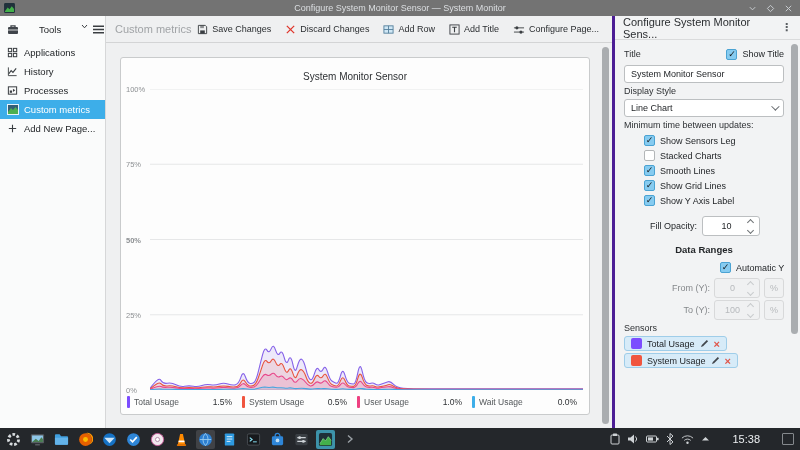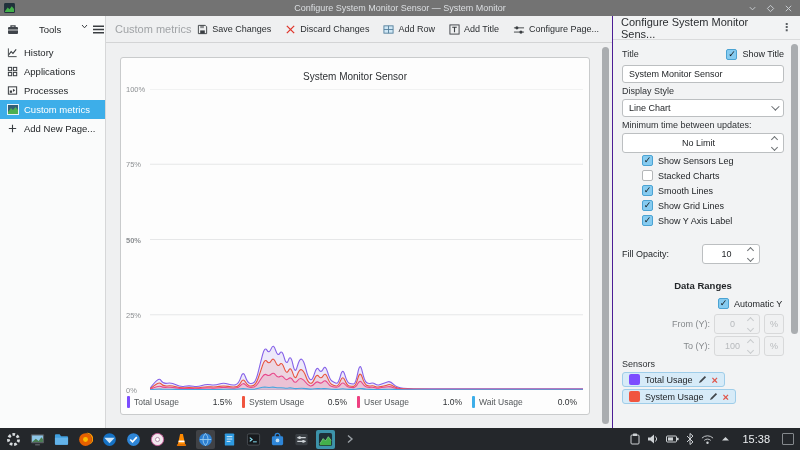--- a/index.html
+++ b/index.html
@@ -41,21 +41,21 @@
 .ytick{position:absolute;left:1px;transform:translateY(-50%)}
 .plot-area{flex:1;position:relative;min-width:0}
 .plot-area svg{position:absolute;inset:0;width:100%;height:100%}
 .legend{height:24px;display:grid;grid-template-columns:repeat(4,1fr);align-items:center;padding:0 4px;flex:none}
 .lg-cell{display:flex;align-items:center;gap:4px;font-size:8.5px;color:#53575a;padding:0 8px 0 2px;min-width:0}
 .lg-bar{width:3px;height:12px;border-radius:1px;flex:none}
 .lg-val{margin-left:auto;color:#2e3134}
 .vscroll-main{position:absolute;right:3px;top:4px;bottom:4px;width:7px;border-radius:4px;background:#aaadb0}
 
 
-.panel{width:188px;background:#f2f3f4;border-left:1px solid #4c1d95;display:flex;flex-direction:column;flex:none;position:relative}
+.panel{width:188px;background:#f2f3f4;border-left:3px solid #4c1d95;display:flex;flex-direction:column;flex:none;position:relative}
 .panel-header{height:24px;display:flex;align-items:center;padding:0 8px;border-bottom:1px solid #dadbdc;font-size:11px;color:#2b2e31;flex:none}
 .ph-dots{margin-left:auto;color:#5a5e62;font-size:11px;font-weight:bold}
 .panel-body{flex:1;padding:6px 16px 0 9px;overflow:hidden;position:relative}
 .vscroll-panel{position:absolute;right:2px;top:28px;height:290px;width:7px;border-radius:4px;background:#aaadb0}
 .p-row{display:flex;align-items:center}
 .p-lbl{color:#2e3134;margin:3px 0}
 .input,.select,.spinbox{height:18px;background:#fff;border:1px solid #bcbfc1;border-radius:3px;display:flex;align-items:center;padding:0 6px;font-size:9px;color:#232629;width:100%}
 .input{font-family:inherit}
 .select .chev,.spins{margin-left:auto}
 .chev{width:6px;height:6px;border-right:1.2px solid #666a6e;border-bottom:1.2px solid #666a6e;transform:rotate(45deg) translateY(-2px)}
@@ -63,41 +63,41 @@
 .spinbox .val{flex:1;text-align:center}
 .spins{display:flex;flex-direction:column;gap:3px;padding-left:4px;flex:none}
 .spins i{width:5px;height:5px;border-right:1.2px solid #6e7275;border-bottom:1.2px solid #6e7275;display:block}
 .spins .up{transform:rotate(-135deg)}
 .spins .dn{transform:rotate(45deg)}
 .sect{font-weight:bold;text-align:center;font-size:9.5px;margin:8px 0 5px;color:#232629}
 .cb{width:11px;height:11px;border:1px solid #b3b6b8;border-radius:2px;background:#fff;flex:none;display:flex;align-items:center;justify-content:center;font-size:9px;line-height:9px;color:transparent}
 .cb.checked{background:#86cbf0;border-color:#4ba3d3;color:#14181b;font-weight:bold}
 .cbrow{display:flex;align-items:center;gap:5px;height:15px;white-space:nowrap;overflow:hidden}
 .cb-list{margin-left:20px}
-.fillop{display:flex;align-items:center;justify-content:space-between;gap:5px;padding-right:24px;margin:16px 0}
+.fillop{display:flex;align-items:center;justify-content:flex-end;gap:5px;padding-right:24px;margin:8px 0}
 .fillop .spinbox{width:58px;flex:none}
 .autoy{margin-left:96px;margin-bottom:3px}
 .rng{justify-content:flex-end;gap:4px;margin:2px 0;height:20px}
 .rng .rlbl{color:#85888b}
 .spinbox.disabled{background:#f0f1f2;border-color:#d8d9da;color:#b7babd;width:46px;flex:none}
 .spinbox.disabled .spins i{border-color:#c8cbcd}
 .suffix{width:20px;height:20px;background:#f0f1f2;border:1px solid #d8d9da;border-radius:3px;display:flex;align-items:center;justify-content:center;color:#b7babd;flex:none}
 .hist{justify-content:space-between;gap:4px;margin:3px 0 4px;height:20px}
 .hist .spinbox{width:66px;flex:none}
 .chip{display:flex;align-items:center;gap:5px;height:15px;padding:0 6px;background:#d7ebf8;border:1px solid #9fcde9;border-radius:3px;margin-bottom:2px;width:max-content}
 .chip .sw{width:11px;height:11px;border-radius:2px;flex:none}
 .chip .del{color:#e0564a;font-weight:bold;font-size:11px;line-height:10px}
 
 
 .taskbar{position:absolute;bottom:0;left:0;right:0;height:22px;background:#24272b;display:flex;align-items:center;padding:0 4px;gap:5px;z-index:5}
 .ti{width:19px;height:19px;display:flex;align-items:center;justify-content:center;border-radius:2px;flex:none}
 .ti.open{background:rgba(255,255,255,.13)}
 .ti.active{background:#3d93aa}
 .tray{margin-left:auto;display:flex;align-items:center;gap:7px}
-.clock{color:#eceff1;font-size:11px;margin:0 5px}
+.clock{color:#eceff1;font-size:11px;margin:0 15px}
 .show-desktop{width:12px;height:12px;border:1px solid #85898d;border-radius:1px;margin-right:2px}
 </style>
 </head>
 <body>
 
 <div class="titlebar">
   <span class="tb-appicon">
     <svg width="11" height="10" viewBox="0 0 12 11">
         <rect width="12" height="11" rx="1.5" fill="#20313b"></rect>
         <path d="M1 9 L4 5 L6 7 L8.5 3.5 L11 6.5 V10 H1z" fill="#43b04a"></path>
@@ -145,38 +145,38 @@
       <span class="sb-burger">
           <svg width="13" height="11" viewBox="0 0 13 11">
             <path d="M1 2.2 h11 M1 5.5 h11 M1 8.8 h11" stroke="#3a3e42" stroke-width="1.4"></path>
           </svg>
         </span>
     </div>
     <div>
         <div class="sb-item">
           <span class="ic">
             <svg width="11" height="11" viewBox="0 0 12 12">
-              <path d="M1.5 1.5 V10.5 H10.5" fill="none" stroke="#3a3e42"></path>
-              <path d="M2 8.5 L4.5 5 L6.5 7 L10 2.5" fill="none" stroke="#3a3e42" stroke-width="1.2"></path>
-            </svg>
-          </span>
-          <span>History</span>
-        </div>
-        <div class="sb-item">
-          <span class="ic">
-            <svg width="11" height="11" viewBox="0 0 12 12">
               <g fill="none" stroke="#3a3e42" stroke-width="1.1">
                 <rect x="1.5" y="1.5" width="3.6" height="3.6"></rect>
                 <rect x="7" y="1.5" width="3.6" height="3.6"></rect>
                 <rect x="1.5" y="7" width="3.6" height="3.6"></rect>
                 <rect x="7" y="7" width="3.6" height="3.6"></rect>
               </g>
             </svg>
           </span>
           <span>Applications</span>
+        </div>
+        <div class="sb-item">
+          <span class="ic">
+            <svg width="11" height="11" viewBox="0 0 12 12">
+              <path d="M1.5 1.5 V10.5 H10.5" fill="none" stroke="#3a3e42"></path>
+              <path d="M2 8.5 L4.5 5 L6.5 7 L10 2.5" fill="none" stroke="#3a3e42" stroke-width="1.2"></path>
+            </svg>
+          </span>
+          <span>History</span>
         </div>
         <div class="sb-item">
           <span class="ic">
             <svg width="11" height="11" viewBox="0 0 12 12">
               <rect x="1.5" y="2" width="9" height="8" fill="none" stroke="#3a3e42" stroke-width="1.1"></rect>
               <rect x="3" y="6" width="2.5" height="2.5" fill="#3a3e42"></rect>
               <path d="M6.5 4 L9 5.75 L6.5 7.5z" fill="#3a3e42"></path>
             </svg>
           </span>
           <span>Processes</span>
@@ -325,27 +325,20 @@
       </div>
       <input class="input" value="System Monitor Sensor" style="">
 
       <div class="p-lbl">Display Style</div>
       <div class="select">
         <span>Line Chart</span>
         <span class="chev"></span>
       </div>
 
       <div class="p-lbl">Minimum time between updates:</div>
-      <div class="spinbox">
-        <span class="val">No Limit</span>
-        <span class="spins">
-            <i class="up"></i>
-            <i class="dn"></i>
-          </span>
-      </div>
 
       <div class="cb-list">
           <div class="cbrow">
             <span class="cb checked">✓</span>
             <span>Show Sensors Leg</span>
           </div>
           <div class="cbrow">
             <span class="cb">✓</span>
             <span>Stacked Charts</span>
           </div>

